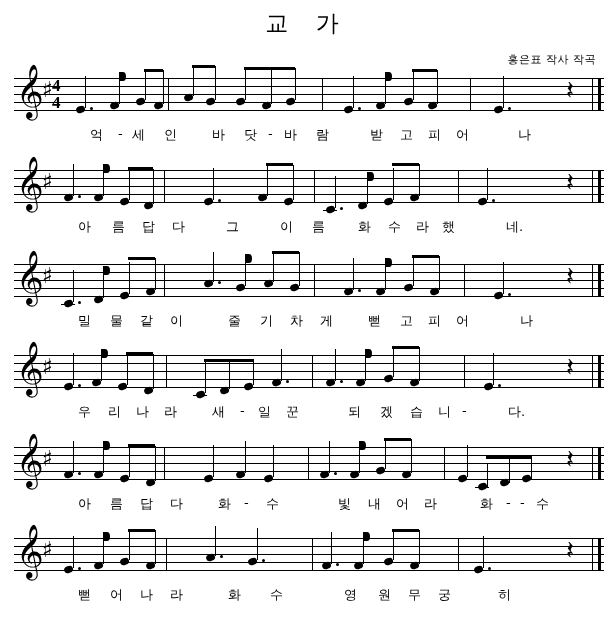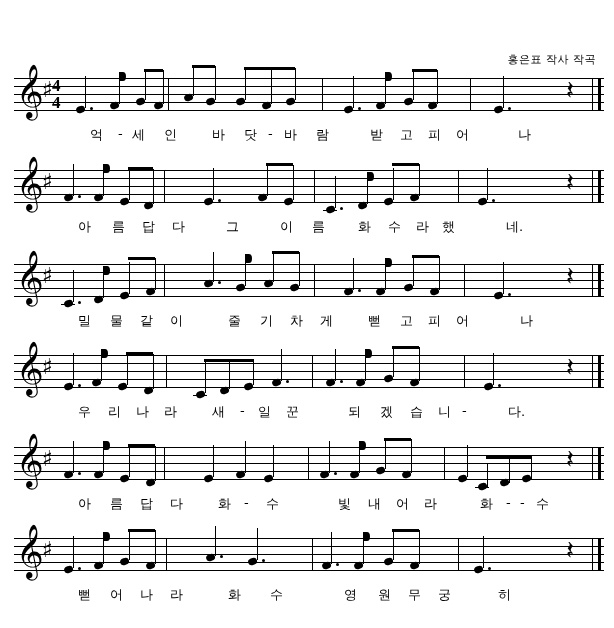--- a/index.html
+++ b/index.html
@@ -160,20 +160,21 @@
   }
   .lyric-row span.syl {
     position: absolute;
   }
 </style>
 </head>
 <body>
 
 <div id="sheet">
 
+  <div class="title">교 가</div>
   <div class="credit">홍은표 작사 작곡</div>
 
   <div class="system" style="top:78px">
     <div class="staff">
       <div class="line l1"></div>
         <div class="line l2"></div>
         <div class="line l3"></div>
         <div class="line l4"></div>
         <div class="line l5"></div>
       <div class="clef">𝄞</div>

